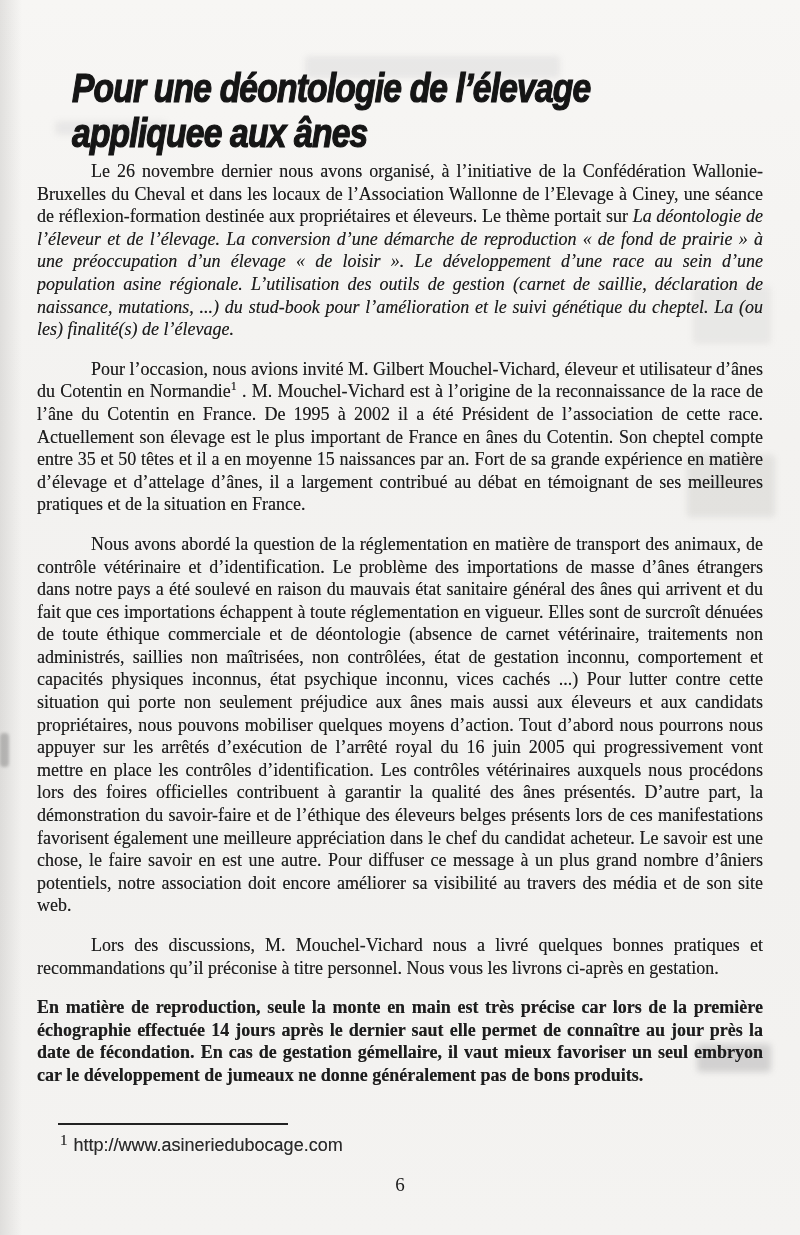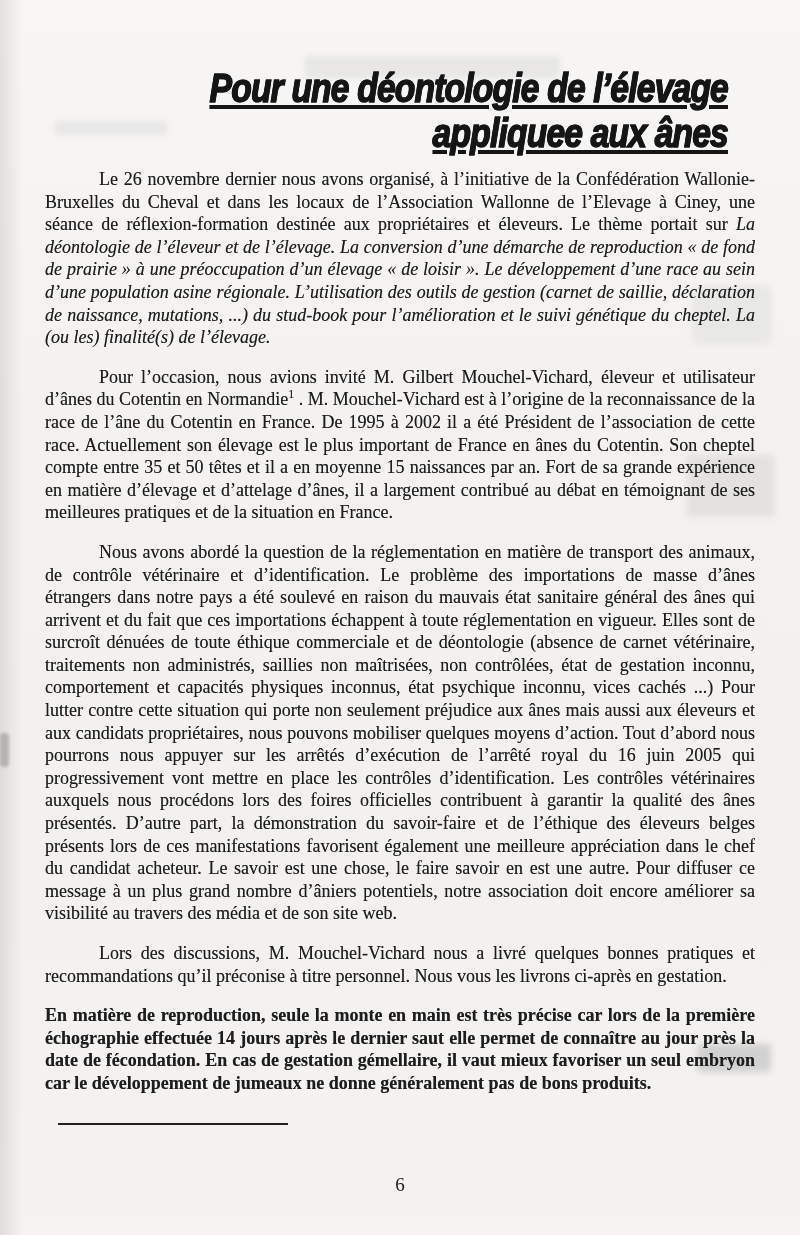--- a/index.html
+++ b/index.html
@@ -9,41 +9,40 @@
     overflow:hidden;
     font-family:"Liberation Serif", serif;
     color:#1d1d1d;
   }
   .edge-shadow-left {
     position:absolute; left:0; top:0; bottom:0; width:22px;
     background:linear-gradient(90deg, rgba(80,78,76,0.13), rgba(80,78,76,0));
   }
   .title-block {
     position:absolute; top:66px; left:0; width:100%;
-    text-align:right;
+    text-align:left;
     font-family:"Liberation Sans", sans-serif;
     font-weight:bold; font-style:italic;
     color:#151515;
-    text-decoration:underline;
   }
   .title-line {
     font-size:41px; line-height:45px; letter-spacing:-1px;
     transform:scaleX(0.82); transform-origin:center;
     -webkit-text-stroke:1.2px #161616;
     text-shadow:0 0 1px rgba(20,20,20,0.55);
     white-space:nowrap;
   }
   .doc-body {
     position:absolute; top:160px; left:37px; width:726px; bottom:118px;
     overflow:hidden;
     font-size:18px; line-height:22.6px;
     text-align:justify;
     text-shadow:0 0 0.6px rgba(30,30,30,0.55);
   }
-  .para { margin:8px; text-indent:54px; }
+  .para { margin:0; text-indent:54px; }
   .para + .para { margin-top:17px; }
   .para.no-indent { text-indent:0;font-weight:bold; }
   .it { font-style:italic; }
   .para sup { font-size:12px; line-height:0; vertical-align:super; }
   .footnote-rule {
     position:absolute; left:58px; top:1123px; width:230px;
     border-top:2px solid #222;
   }
   .footnote {
     position:absolute; left:60px; top:1132px;
@@ -85,16 +84,19 @@
 
   <div class="doc-body">
       <p class="para"><span>Le 26 novembre dernier nous avons organisé, à l’initiative de la Confédération Wallonie-Bruxelles du Cheval et dans les locaux de l’Association Wallonne de l’Elevage à Ciney, une séance de réflexion-formation destinée aux propriétaires et éleveurs. Le thème portait sur </span><span class="it">La déontologie de l’éleveur et de l’élevage. La conversion d’une démarche de reproduction « de fond de prairie » à une préoccupation d’un élevage « de loisir ». Le développement d’une race au sein d’une population asine régionale. L’utilisation des outils de gestion (carnet de saillie, déclaration de naissance, mutations, ...) du stud-book pour l’amélioration et le suivi génétique du cheptel. La (ou les) finalité(s) de l’élevage.</span></p>
       <p class="para"><span>Pour l’occasion, nous avions invité M. Gilbert Mouchel-Vichard, éleveur et utilisateur d’ânes du Cotentin en Normandie</span><sup>1</sup><span> . M. Mouchel-Vichard est à l’origine de la reconnaissance de la race de l’âne du Cotentin en France. De 1995 à 2002 il a été Président de l’association de cette race. Actuellement son élevage est le plus important de France en ânes du Cotentin. Son cheptel compte entre 35 et 50 têtes et il a en moyenne 15 naissances par an. Fort de sa grande expérience en matière d’élevage et d’attelage d’ânes, il a largement contribué au débat en témoignant de ses meilleures pratiques et de la situation en France.</span></p>
       <p class="para"><span>Nous avons abordé la question de la réglementation en matière de transport des animaux, de contrôle vétérinaire et d’identification. Le problème des importations de masse d’ânes étrangers dans notre pays a été soulevé en raison du mauvais état sanitaire général des ânes qui arrivent et du fait que ces importations échappent à toute réglementation en vigueur. Elles sont de surcroît dénuées de toute éthique commerciale et de déontologie (absence de carnet vétérinaire, traitements non administrés, saillies non maîtrisées, non contrôlées, état de gestation inconnu, comportement et capacités physiques inconnus, état psychique inconnu, vices cachés ...) Pour lutter contre cette situation qui porte non seulement préjudice aux ânes mais aussi aux éleveurs et aux candidats propriétaires, nous pouvons mobiliser quelques moyens d’action. Tout d’abord nous pourrons nous appuyer sur les arrêtés d’exécution de l’arrêté royal du 16 juin 2005 qui progressivement vont mettre en place les contrôles d’identification. Les contrôles vétérinaires auxquels nous procédons lors des foires officielles contribuent à garantir la qualité des ânes présentés. D’autre part, la démonstration du savoir-faire et de l’éthique des éleveurs belges présents lors de ces manifestations favorisent également une meilleure appréciation dans le chef du candidat acheteur. Le savoir est une chose, le faire savoir en est une autre. Pour diffuser ce message à un plus grand nombre d’âniers potentiels, notre association doit encore améliorer sa visibilité au travers des média et de son site web.</span></p>
       <p class="para"><span>Lors des discussions, M. Mouchel-Vichard nous a livré quelques bonnes pratiques et recommandations qu’il préconise à titre personnel. Nous vous les livrons ci-après en gestation.</span></p>
       <p class="para no-indent"><span>En matière de reproduction, seule la monte en main est très précise car lors de la première échographie effectuée 14 jours après le dernier saut elle permet de connaître au jour près la date de fécondation. En cas de gestation gémellaire, il vaut mieux favoriser un seul embryon car le développement de jumeaux ne donne généralement pas de bons produits.</span></p>
     </div>
 
   <div class="footnote-rule"></div>
+  <div class="footnote">
+    <span class="fn-marker">1</span><span>http://www.asineriedubocage.com</span>
+  </div>
 
   <div class="page-num">6</div>
 
 </div>
 
 </body></html>

